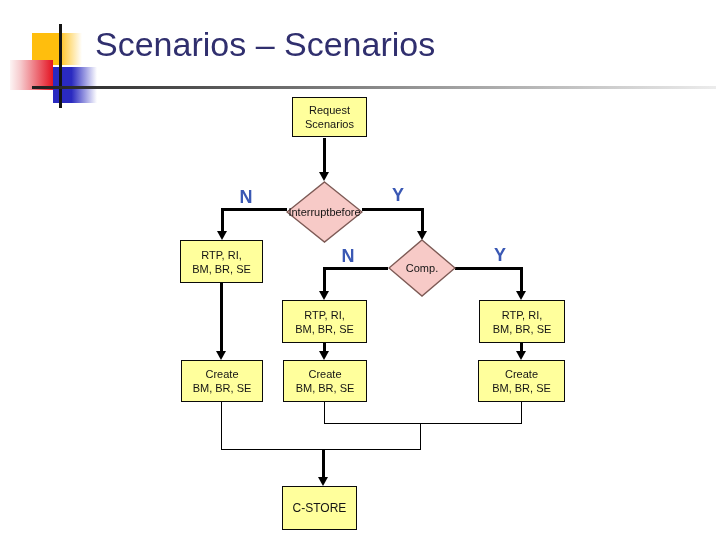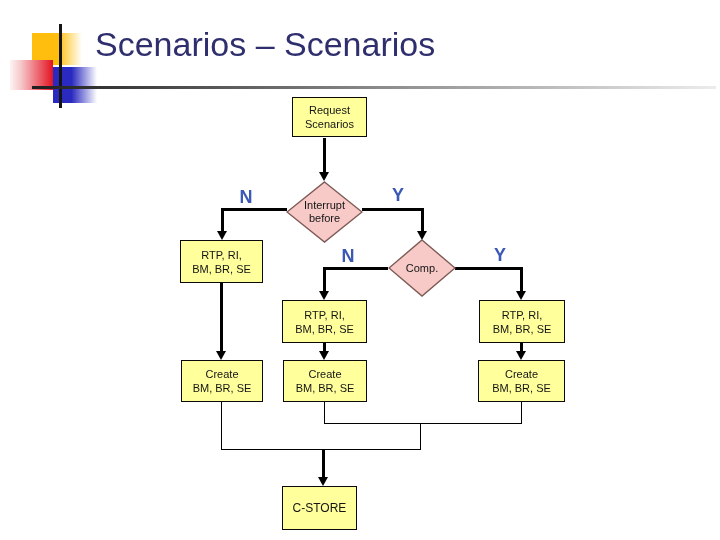--- a/index.html
+++ b/index.html
@@ -31,21 +31,21 @@
   .process{
     display:flex;flex-direction:column;align-items:center;justify-content:center;
     background:var(--process-fill);
     border:1.5px solid var(--process-border);
     font-size:11px;line-height:14px;color:#141414;text-align:center;
     box-sizing:border-box;z-index:6;
   }
   .dsvg{z-index:6;}
   .dsvg polygon{fill:var(--decision-fill);stroke:var(--decision-border);stroke-width:1.4;}
   .dtext{
-    display:flex;flex-direction:column;align-items:center;justify-content:center;
+    display:flex;flex-direction:row;align-items:center;justify-content:center;
     font-size:11px;line-height:13px;color:#141414;text-align:center;z-index:7;
   }
   .branch-label{
     width:18px;text-align:center;
     font-size:18px;font-weight:600;color:var(--branch-label-color);z-index:7;
   }
   .tline{background:var(--connector-color);z-index:5;}
   .cline{background:var(--connector-color);z-index:5;}
   .arrow-down{
     width:0;height:0;

